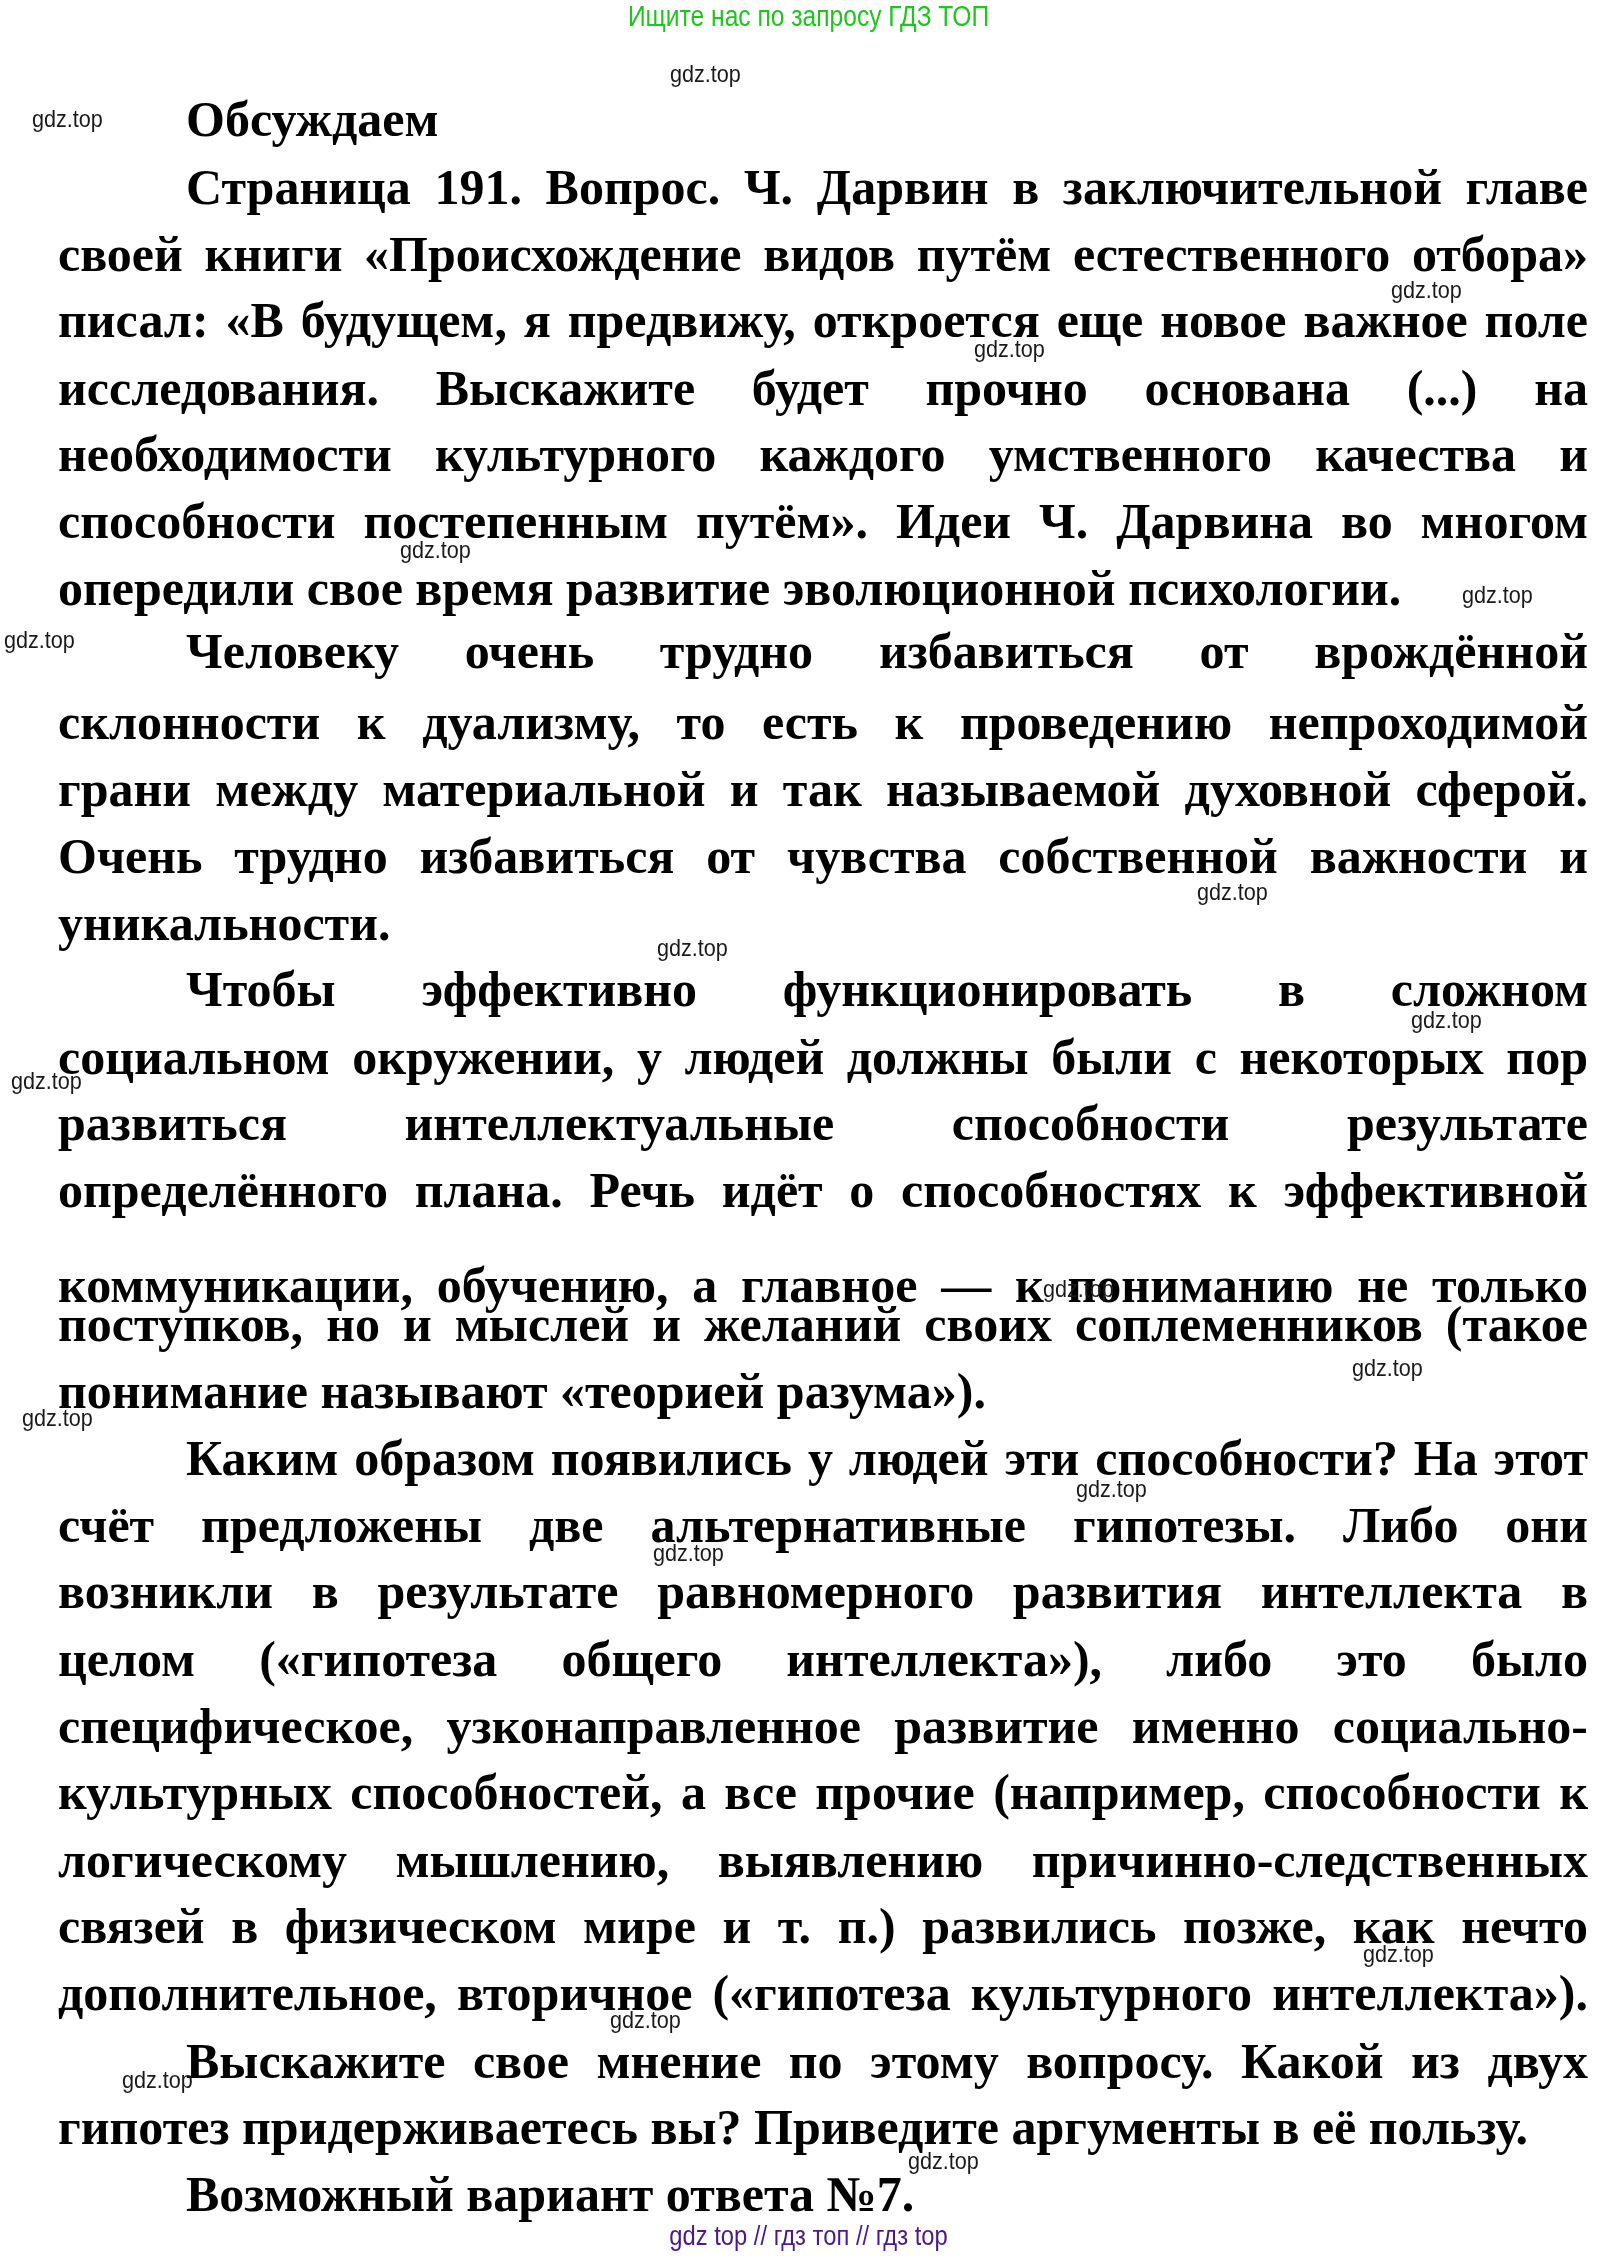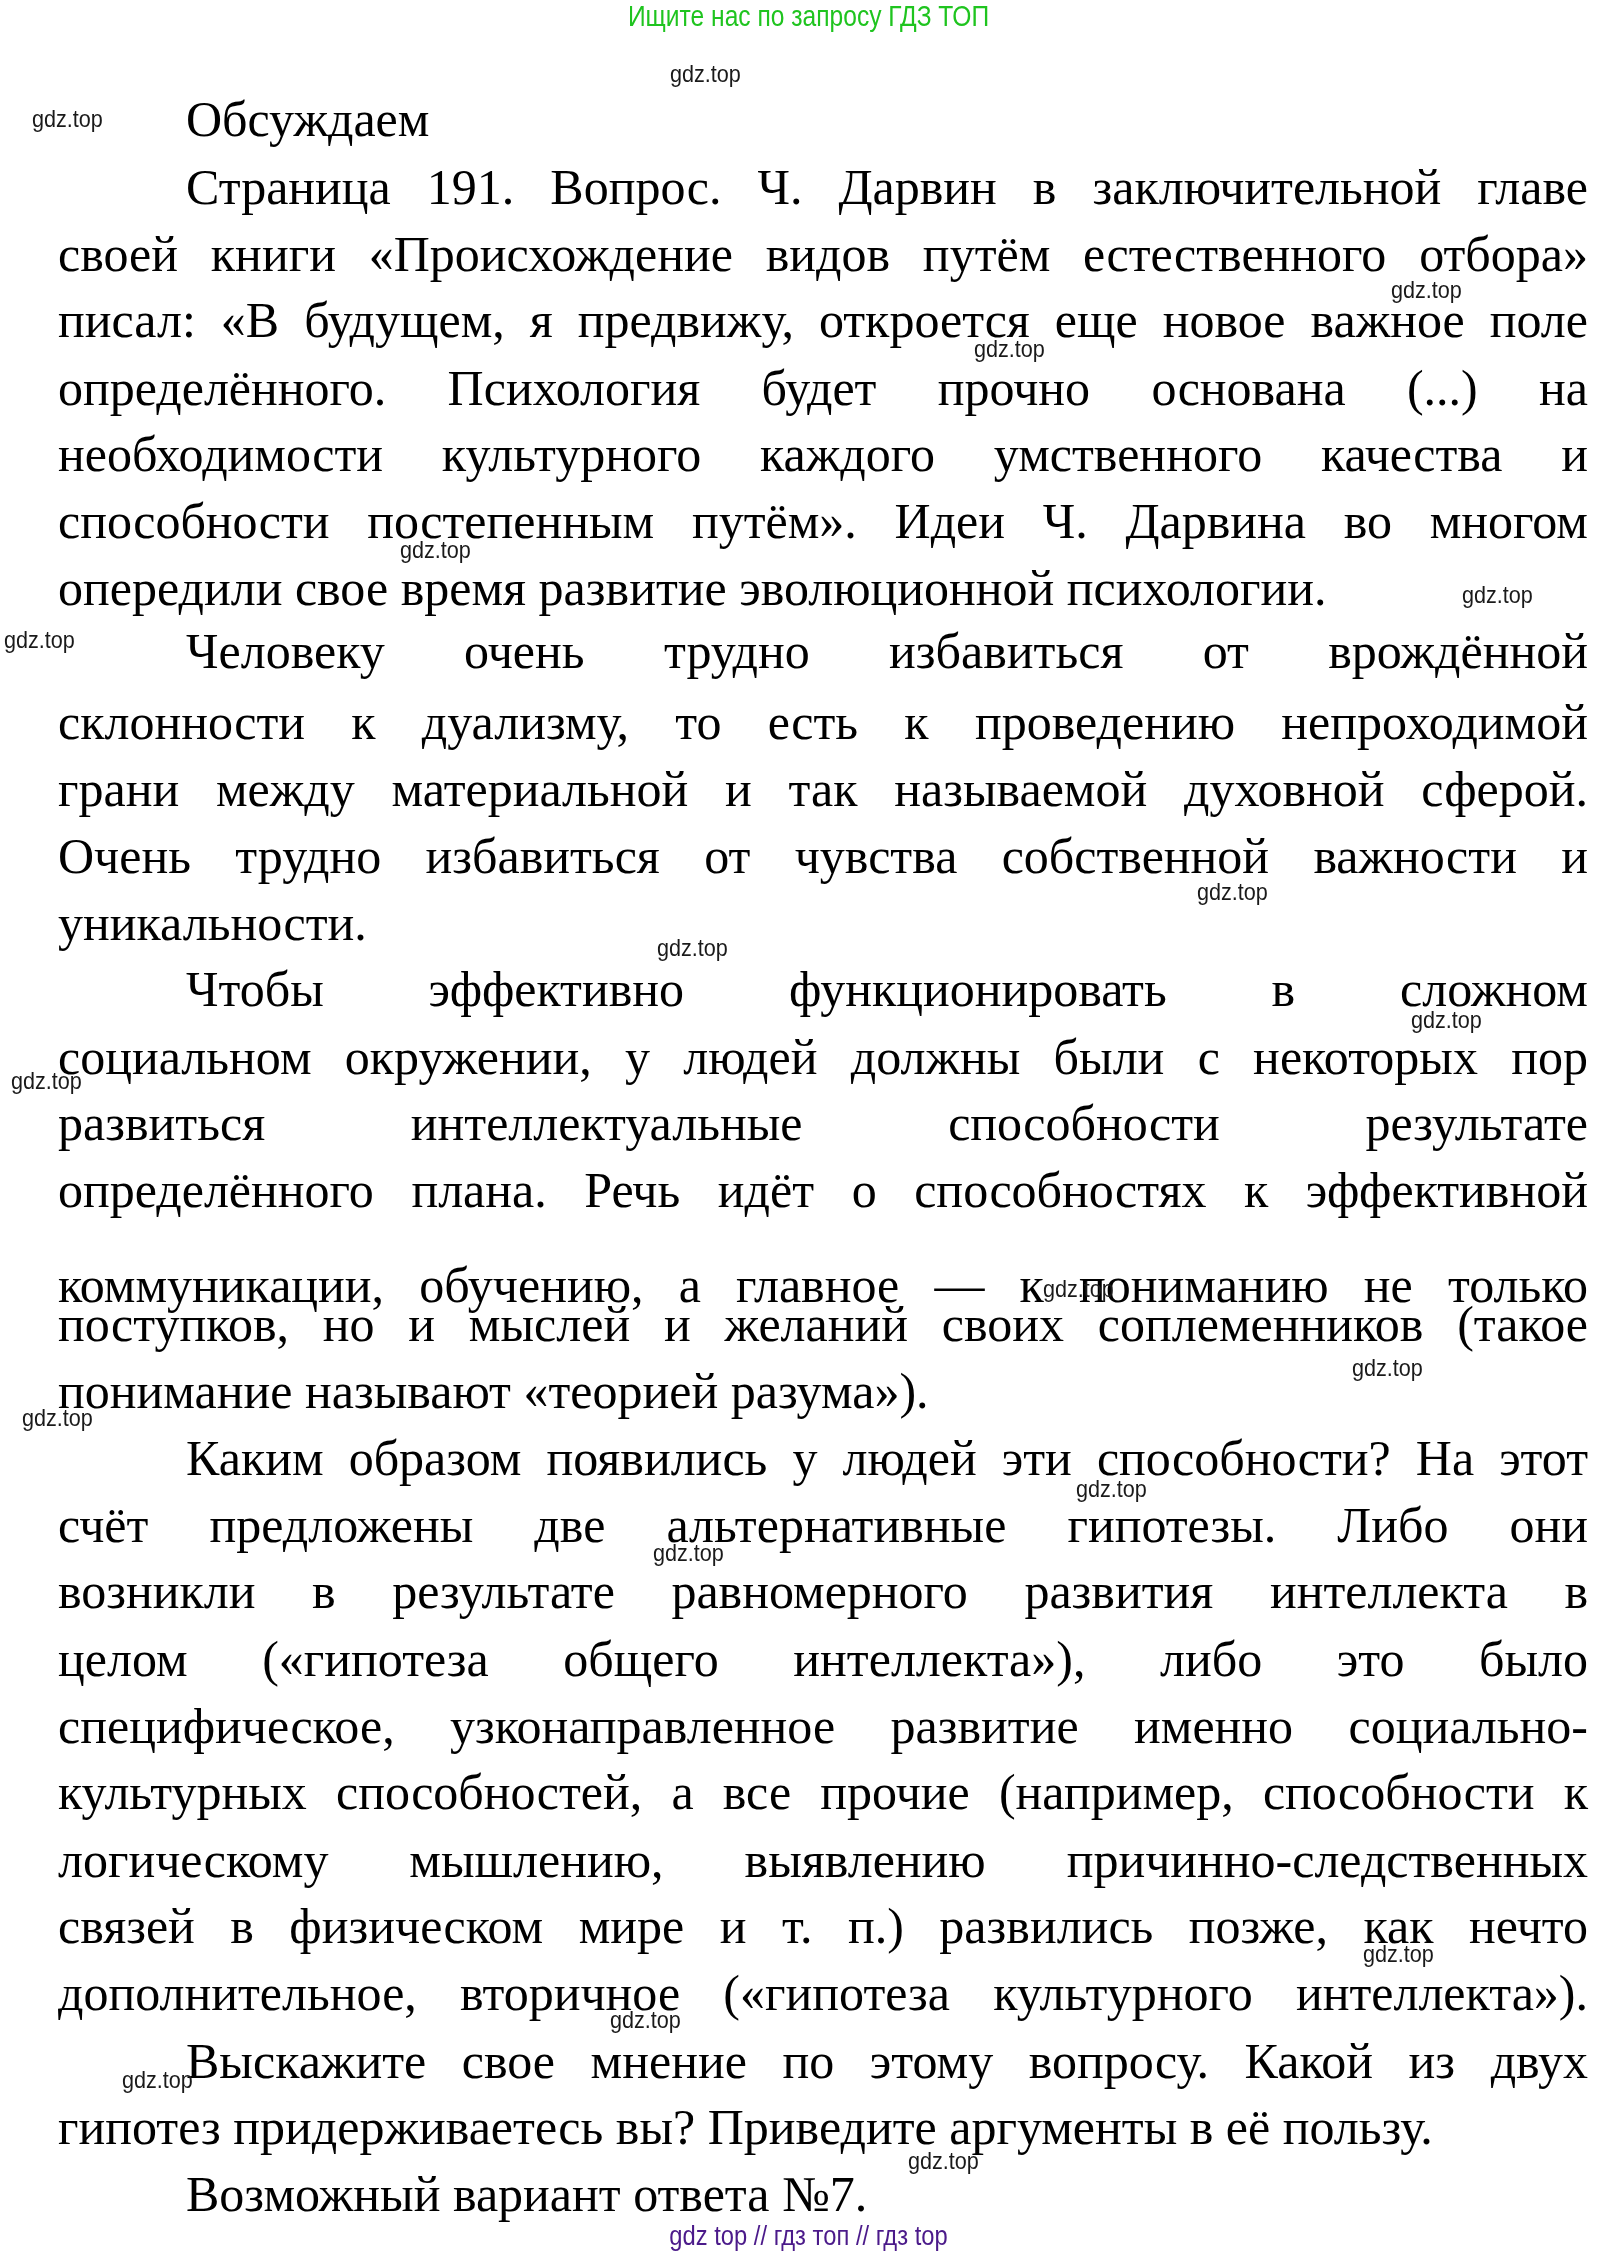--- a/index.html
+++ b/index.html
@@ -6,21 +6,21 @@
   body { width: 1617px; height: 2261px; position: relative; overflow: hidden; }
   .top-banner {
     position: absolute; left: 0; top: 0; width: 1617px; height: 35px;
     text-align: center; color: #1fc41f;
     font-family: "Liberation Sans", sans-serif; font-size: 28.6px; line-height: 33px;
     transform: scaleX(0.86); transform-origin: center top;
   }
   .page { position: absolute; left: 58px; top: 0; width: 1530px; }
   .line {
     position: absolute; left: 0; width: 1530px;
-    font-family: "Liberation Serif", serif; font-weight: normal; font-size: 50px;
+    font-family: "Liberation Serif", serif; font-weight: bold; font-size: 50px;
     color: #000; white-space: nowrap; line-height: 52px; height: 52px;
     text-align: justify; text-align-last: justify;
   }
   .line.indent { left: 128px; width: 1402px; }
   .line.noj { text-align: left; text-align-last: left; }
   .wm {
     position: absolute; font-family: "Liberation Sans", sans-serif; font-size: 24px;
     color: #1a1a1a; line-height: 26px; white-space: nowrap;
     transform: scaleX(0.9); transform-origin: left top;
   }
@@ -34,21 +34,21 @@
 <body>
 
 <div class="top-banner">Ищите нас по запросу ГДЗ ТОП</div>
 
 <div class="page">
   <div class="line indent noj" style="top:93px">Обсуждаем</div>
 
   <div class="line indent" style="top:161px">Страница 191. Вопрос. Ч. Дарвин в заключительной главе</div>
   <div class="line" style="top:228px">своей книги «Происхождение видов путём естественного отбора»</div>
   <div class="line" style="top:294px">писал: «В будущем, я предвижу, откроется еще новое важное поле</div>
-  <div class="line" style="top:362px">определённого. Психология будет прочно основана (...) на</div>
+  <div class="line" style="top:362px">исследования. Выскажите будет прочно основана (...) на</div>
   <div class="line" style="top:428px">необходимости культурного каждого умственного качества и</div>
   <div class="line" style="top:495px">способности постепенным путём». Идеи Ч. Дарвина во многом</div>
   <div class="line noj" style="top:562px">опередили свое время развитие эволюционной психологии.</div>
 
   <div class="line indent" style="top:625px">Человеку очень трудно избавиться от врождённой</div>
   <div class="line" style="top:696px">склонности к дуализму, то есть к проведению непроходимой</div>
   <div class="line" style="top:763px">грани между материальной и так называемой духовной сферой.</div>
   <div class="line" style="top:830px">Очень трудно избавиться от чувства собственной важности и</div>
   <div class="line noj" style="top:897px">уникальности.</div>
 

